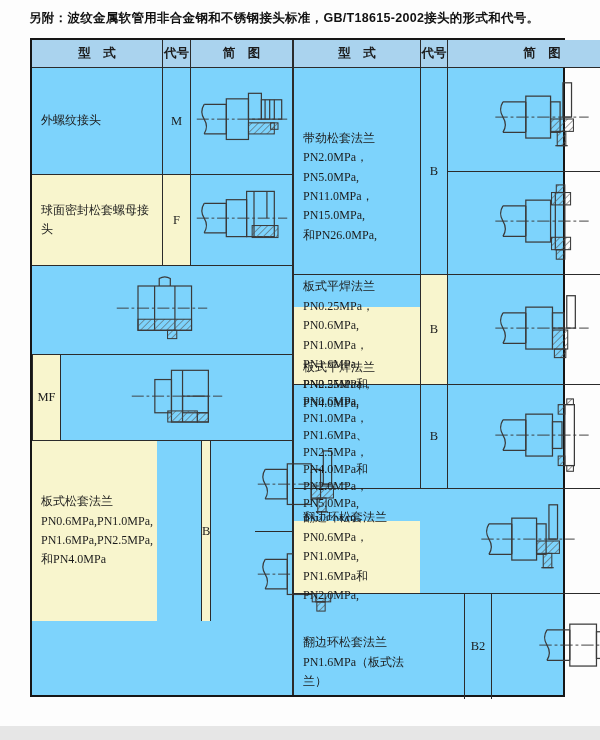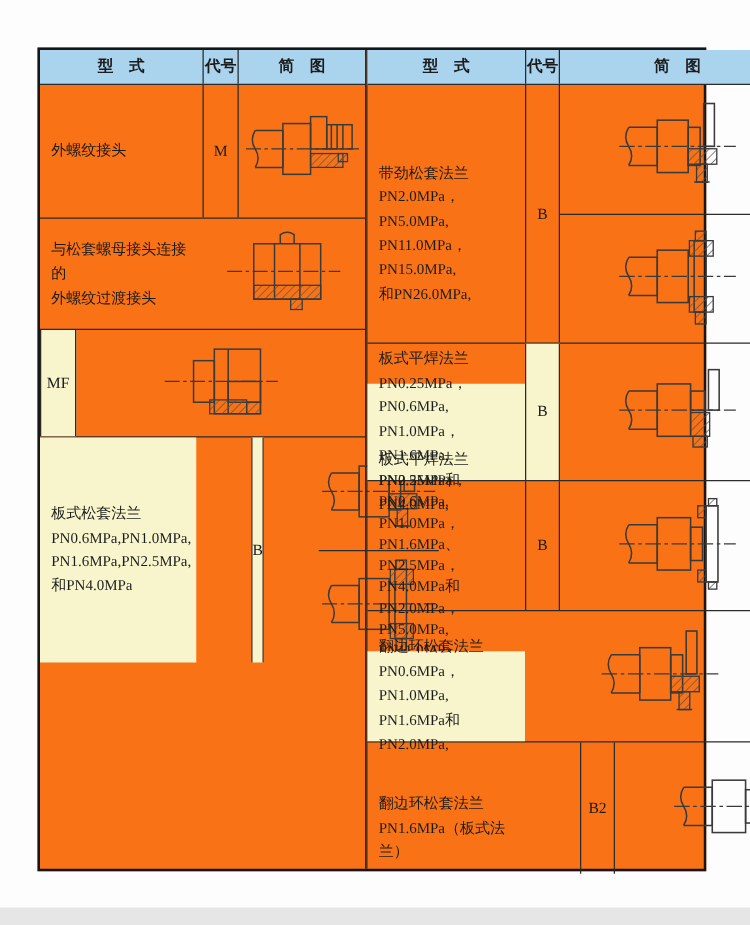--- a/index.html
+++ b/index.html
@@ -10,21 +10,21 @@
     --ink:#1c1c1c;
   }
   html,body{margin:0;padding:0;}
   body{background:#e9e9e9;font-family:"Liberation Serif",serif;color:var(--ink);}
   .page{position:relative;width:600px;height:740px;background:var(--page-bg);overflow:hidden;}
   .page::after{content:"";position:absolute;left:0;right:0;bottom:0;height:14px;background:#e6e6e6;}
   .title{position:absolute;left:29px;top:10px;width:560px;
          font-family:"Liberation Sans",sans-serif;font-weight:700;
          font-size:12.5px;letter-spacing:.3px;color:#111;}
   .tbl{position:absolute;left:30px;top:38px;width:535px;height:659px;
-       border:2px solid #161616;background:#f97316;display:flex;box-sizing:border-box;}
+       border:2px solid #161616;background:#7dd3fc;display:flex;box-sizing:border-box;}
   .half{display:flex;flex-direction:column;box-sizing:border-box;}
   .half.left{width:261px;border-right:1.5px solid var(--border);}
   .gap{width:4px;background:#fff;}
   .half.right{flex:1;border-left:1.5px solid var(--border);}
   .hrow{display:flex;height:27px;background:var(--header-bg);
         border-bottom:1.5px solid var(--border);flex:none;}
   .hcell{display:flex;align-items:center;justify-content:center;
          font-family:"Liberation Sans",sans-serif;font-weight:700;font-size:12.5px;
          box-sizing:border-box;}
   .row{display:flex;flex:none;border-bottom:1px solid var(--border);box-sizing:border-box;}
@@ -179,20 +179,21 @@
         <path d="M75 20 q-8 -2 -6 -10 q8 -4 12 2 M75 60 q-8 2 -6 10 q8 4 12 -2"></path>
       </g>
       <rect x="69" y="6" width="14" height="10" fill="url(#hx)" stroke="#3a3a3a" stroke-width="1.1"></rect>
       <rect x="69" y="64" width="14" height="10" fill="url(#hx)" stroke="#3a3a3a" stroke-width="1.1"></rect>
     </g>
   </defs>
 </svg>
 
 <div class="page">
 
+  <div class="title">另附：波纹金属软管用非合金钢和不锈钢接头标准，GB/T18615-2002接头的形式和代号。</div>
 
   <div class="tbl">
 
     <div class="half left">
       <div class="hrow">
         <div class="hcell" style="width:130px">型　式</div>
         <div class="hcell" style="width:29px;border-left:1px solid var(--border);border-right:1px solid var(--border)">代号</div>
         <div class="hcell" style="flex:1">简　图</div>
       </div>
 
@@ -201,24 +202,33 @@
         <div class="cell c-code">M</div>
         <div class="cell c-diag">
             <div class="sub">
               <svg class="diag" width="96" height="78" viewBox="0 0 104 84">
                 <use href="#d-m"></use>
               </svg>
             </div>
           </div>
       </div>
 
+      <div class="row yellow" style="height:91px">
+        <div class="cell c-type">球面密封松套螺母接头</div>
+        <div class="cell c-code">F</div>
+        <div class="cell c-diag">
+            <div class="sub">
+              <svg class="diag" width="96" height="78" viewBox="0 0 104 84">
+                <use href="#d-f"></use>
+              </svg>
+            </div>
+          </div>
+      </div>
 
       <div class="row" style="height:89px">
-        <div class="cell c-type">与松套螺母接头连接的
-外螺纹过渡接头</div>
         <div class="cell c-diag">
             <div class="sub">
               <svg class="diag" width="96" height="78" viewBox="0 0 104 84">
                 <use href="#d-mm"></use>
               </svg>
             </div>
           </div>
       </div>
 
       <div class="row yellow" style="height:86px">

